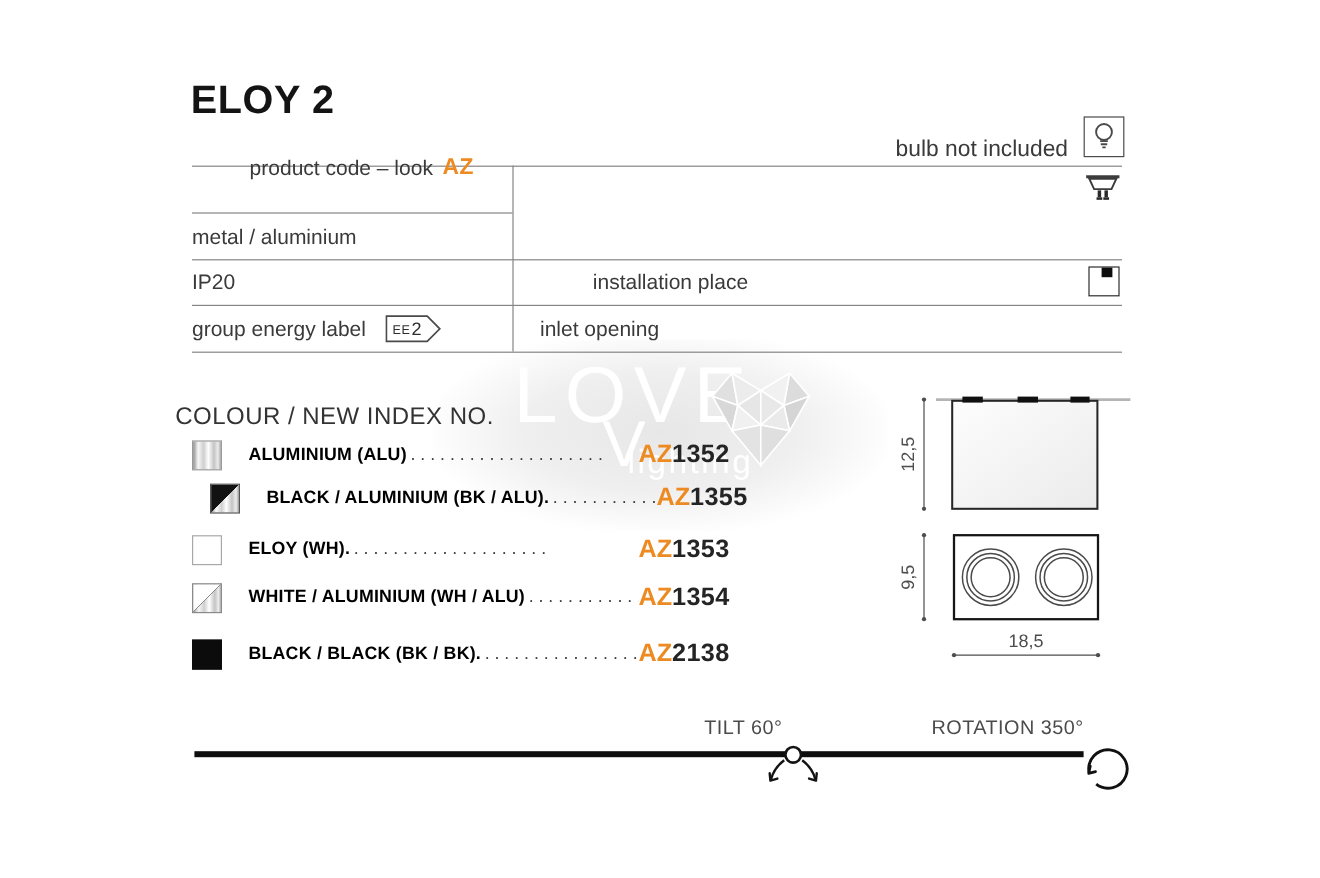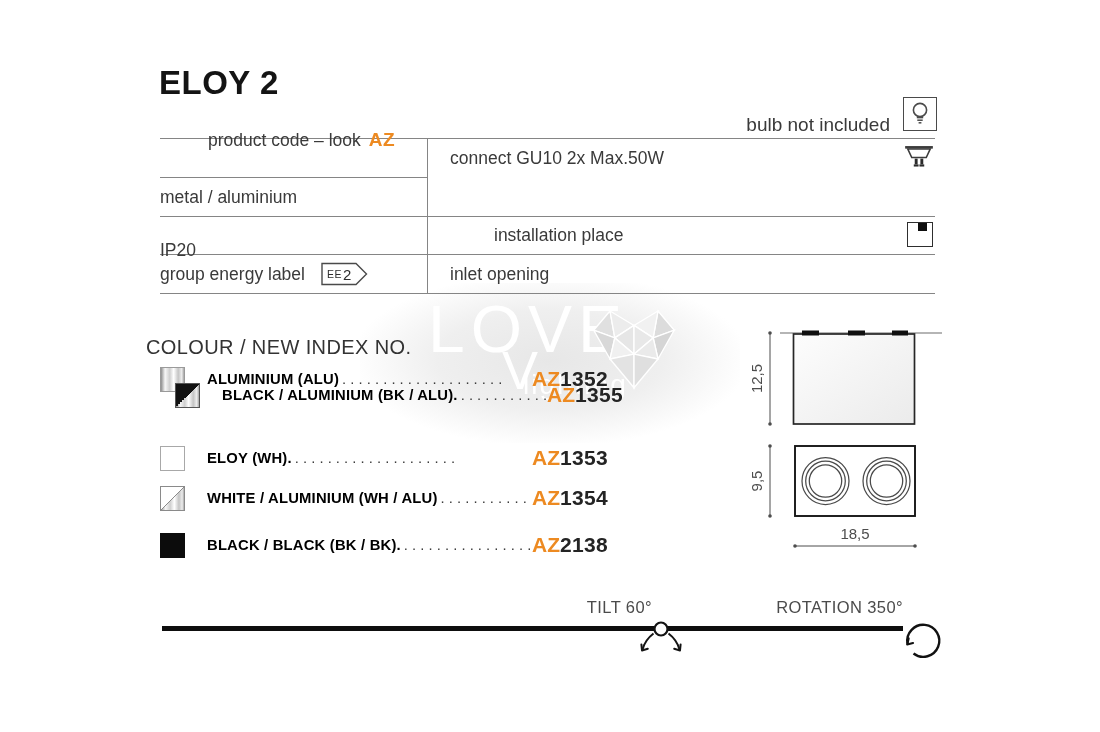--- a/index.html
+++ b/index.html
@@ -104,31 +104,30 @@
   <div class="abs hline" style="left:160px;top:216px;width:775px;"></div>
   <div class="abs hline" style="left:160px;top:254px;width:775px;"></div>
   <div class="abs hline" style="left:160px;top:293px;width:775px;"></div>
   <div class="abs vline" style="left:427px;top:138px;height:155px;"></div>
 
   <div class="abs cell" style="left:160px;top:123px;height:34px;margin-left:48px;">
     <span>product code – look</span>
     <span class="az">AZ</span>
   </div>
   <div class="abs cell" style="left:160px;top:180px;height:34px;">metal / aluminium</div>
-  <div class="abs cell" style="left:160px;top:218px;height:34px;margin-top:15px;">IP20</div>
+  <div class="abs cell" style="left:160px;top:218px;height:34px;">IP20</div>
   <div class="abs cell" style="left:160px;top:257px;height:34px;">
     <span>group energy label</span>
     <svg class="badge" width="47" height="24" viewBox="0 0 47 24">
       <polygon points="1,1.5 35,1.5 45.5,12 35,22.5 1,22.5" fill="#ffffff" stroke="#4a4a4a" stroke-width="1.4"></polygon>
       <text x="6" y="16" font-size="10.5" fill="#2e2e2e" letter-spacing="0.5">EE</text>
       <text x="22" y="17.5" font-size="15" fill="#2e2e2e">2</text>
     </svg>
   </div>
 
-  <div class="abs cell" style="left:450px;top:141px;height:34px;">connect GU10 2x Max.50W</div>
   <div class="abs cell" style="left:450px;top:218px;height:34px;margin-left:44px;">installation place</div>
   <div class="abs cell" style="left:450px;top:257px;height:34px;">inlet opening</div>
 
   <svg class="abs" style="left:903px;top:144px;" width="32" height="28" viewBox="0 0 30 26">
     <line x1="2" y1="3" x2="28" y2="3" stroke="#3c3c3c" stroke-width="2.4"></line>
     <polygon points="4.5,4.6 25.5,4.6 21.8,12.6 8.2,12.6" fill="none" stroke="#3c3c3c" stroke-width="1.5"></polygon>
     <rect x="11" y="13.6" width="2.7" height="5.4" fill="#2b2b2b"></rect>
     <rect x="16.3" y="13.6" width="2.7" height="5.4" fill="#2b2b2b"></rect>
     <rect x="10.1" y="19" width="4.5" height="2" fill="#2b2b2b"></rect>
     <rect x="15.4" y="19" width="4.5" height="2" fill="#2b2b2b"></rect>
@@ -139,21 +138,21 @@
   </div>
 
   <div class="abs chead">COLOUR / NEW INDEX NO.</div>
 
   <div class="crow" style="top:366px;">
     <div class="swatch sw-alu"></div>
     <span class="clabel">ALUMINIUM (ALU)</span>
     <span class="cdots">. . . . . . . . . . . . . . . . . . . .</span>
     <span class="ccode"><span class="pfx">AZ</span><span class="num">1352</span></span>
   </div>
-  <div class="crow" style="top:382px;padding-left:15px;">
+  <div class="crow" style="top:402px;padding-left:15px;">
     <div class="swatch sw-bkalu"></div>
     <span class="clabel">BLACK / ALUMINIUM (BK / ALU).</span>
     <span class="cdots">. . . . . . . . . . . . . . . . . . . .</span>
     <span class="ccode"><span class="pfx">AZ</span><span class="num">1355</span></span>
   </div>
   <div class="crow" style="top:445px;">
     <div class="swatch sw-wh"></div>
     <span class="clabel">ELOY (WH).</span>
     <span class="cdots">. . . . . . . . . . . . . . . . . . . .</span>
     <span class="ccode"><span class="pfx">AZ</span><span class="num">1353</span></span>

